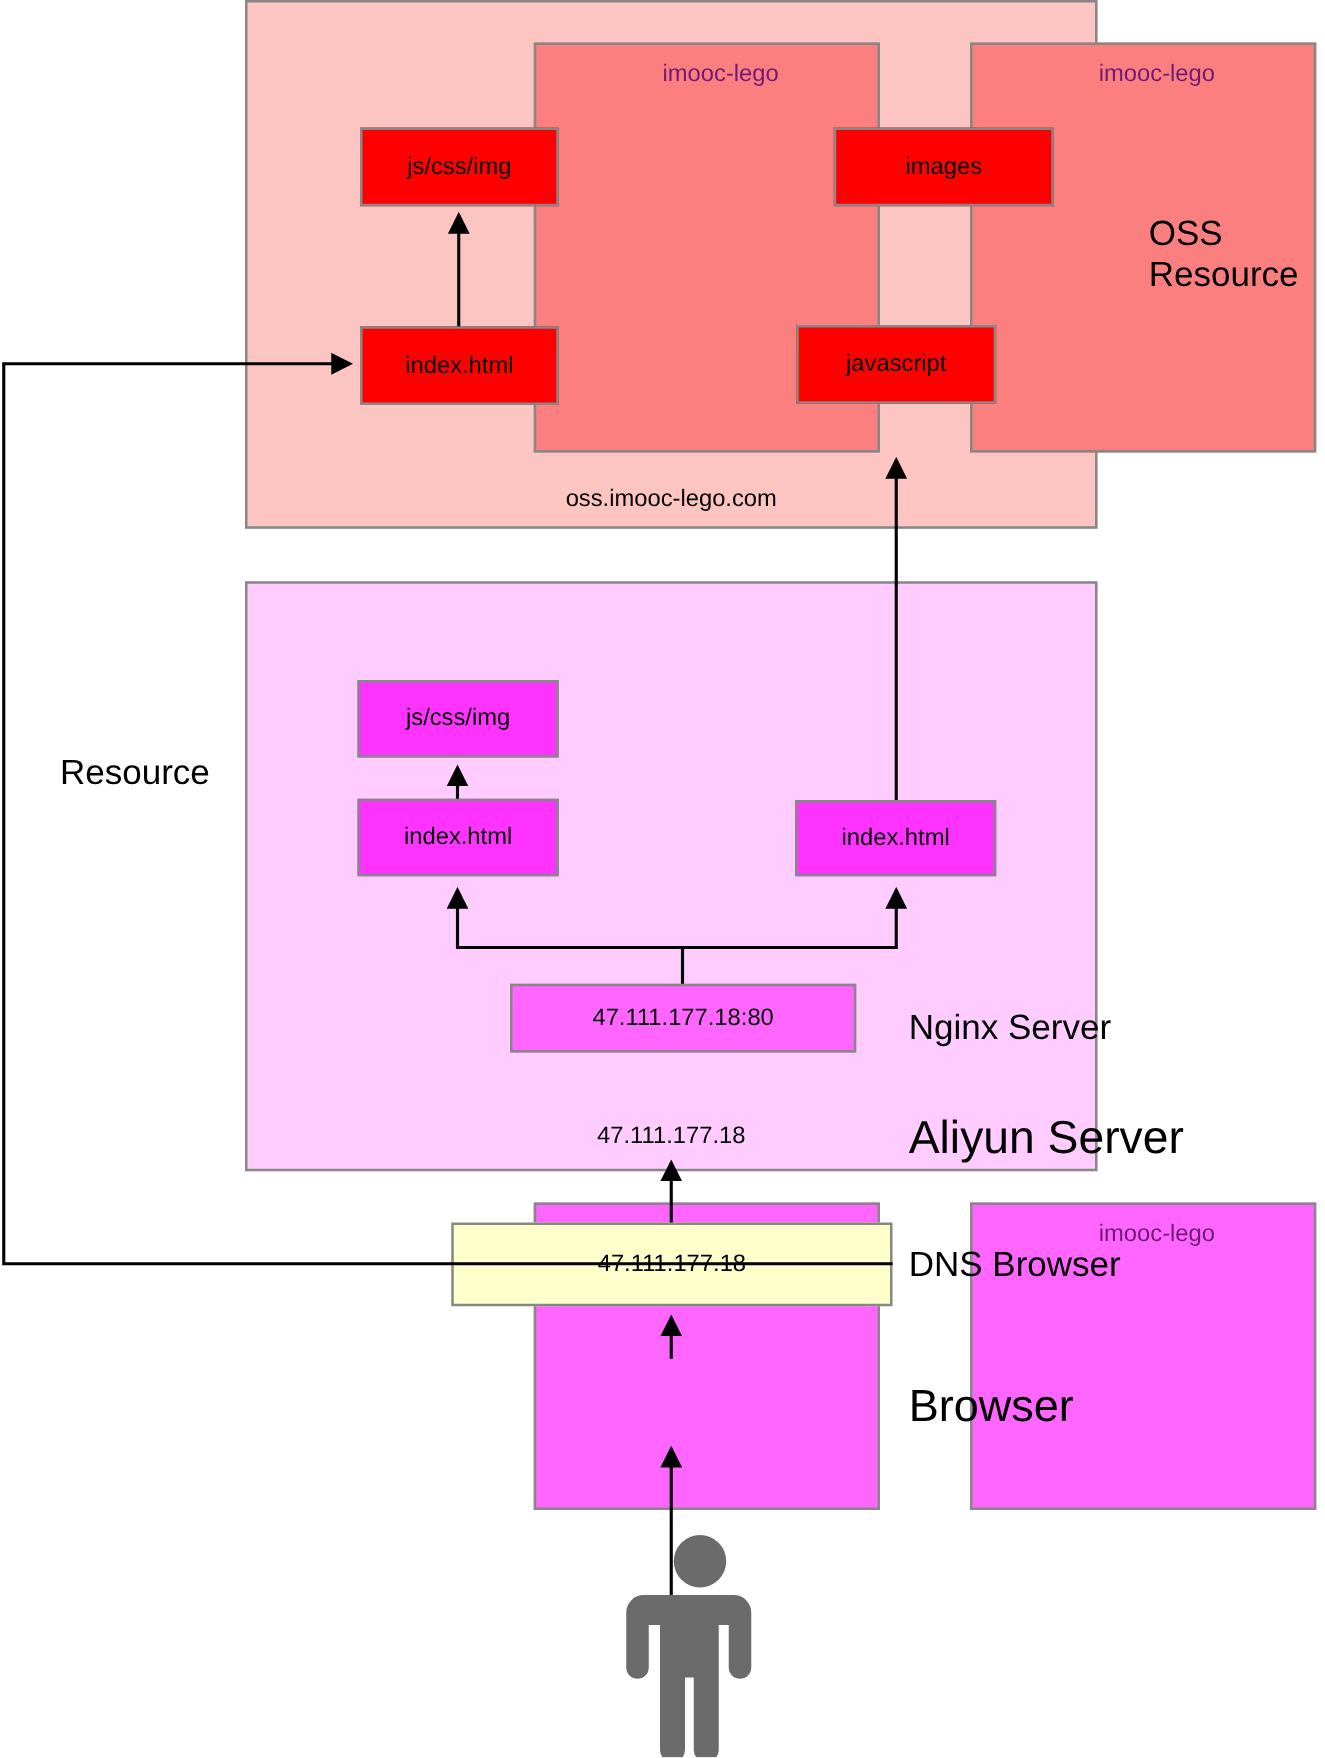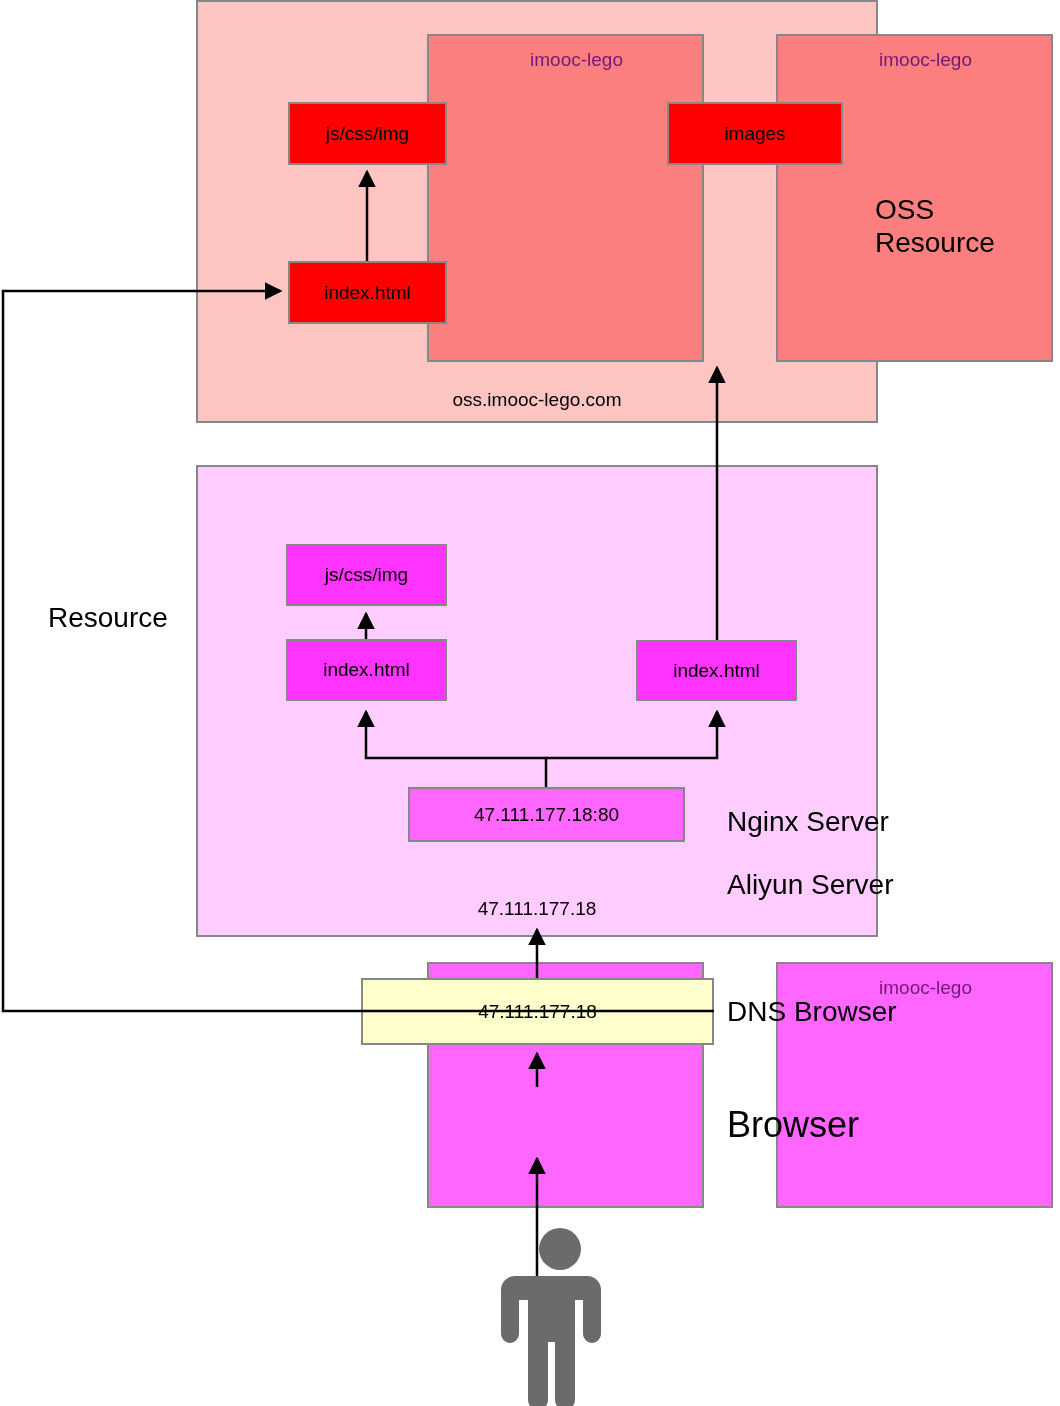--- a/index.html
+++ b/index.html
@@ -104,35 +104,34 @@
     background: #ffffcc;
     font-size: 19px;
   }
   #browser-box {
     left: 361px; top: 1087px; width: 353px; height: 64px;
     background: #ccffcc;
     font-size: 19px;
   }
   
   #label-oss-resource {
-    left: 875px; top: 170px;
-    font-size: 28px;
-    margin-top: 23px;
+    left: 919px; top: 170px;
+    font-size: 28px;
   }
   #label-resource {
     left: 48px; top: 601px;
     font-size: 28px;
   }
   #label-nginx-server {
     left: 727px; top: 805px;
     font-size: 28px;
   }
   #label-aliyun-server {
-    left: 727px; top: 868px;
-    font-size: 28px;
+    left: 727px; top: 888px;
+    font-size: 37px;
   }
   #label-dns-server {
     left: 727px; top: 995px;
     font-size: 28px;
   }
   #label-browser {
     left: 727px; top: 1104px;
     font-size: 36px;
   }
   #label-oss-domain {
@@ -170,20 +169,21 @@
     </div>
 
     <div class="box" id="oss-group-right">
       <span class="group-title">imooc-lego</span>
     </div>
   </div>
 
   <div class="box leaf-red" id="oss-jscssimg">js/css/img</div>
   <div class="box leaf-red" id="oss-indexhtml">index.html</div>
   <div class="box leaf-red" id="oss-images">images</div>
+  <div class="box leaf-red" id="oss-javascript">javascript</div>
 
   <div class="plain-label" id="label-oss-domain">oss.imooc-lego.com</div>
 
   <div class="plain-label" id="label-oss-resource">OSS
 Resource</div>
 
   <div class="box" id="aliyun-region">
 
     <div class="box" id="aliyun-group-left">
       <span class="group-title">imooc-lego</span>

